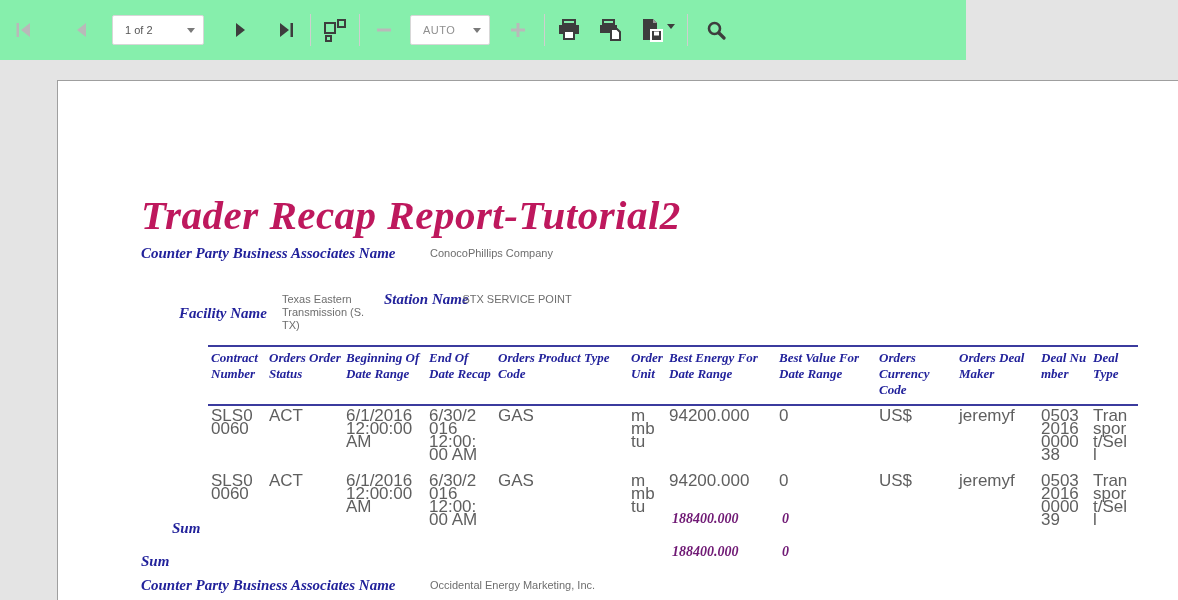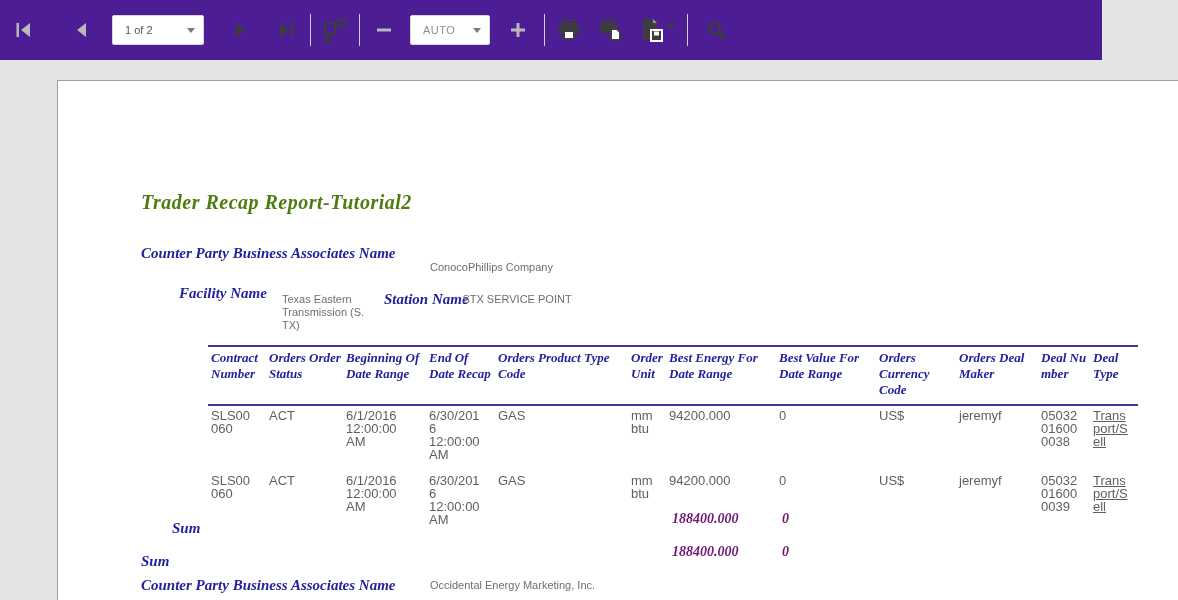--- a/index.html
+++ b/index.html
@@ -4,22 +4,22 @@
 <style>
   * { box-sizing: border-box; margin: 0; padding: 0; }
   html, body {
     width: 1178px; height: 600px; overflow: hidden;
     background: #e4e4e4;
     font-family: "Liberation Sans", sans-serif;
   }
 
   
   .toolbar {
-    position: absolute; left: 0; top: 0; width: 1102px; height: 60px;
-    background: #4c1d95;
+    position: absolute; left: 0; top: 0; width: 966px; height: 60px;
+    background: #86efac;
     display: flex; align-items: center;
     padding-left: 10px;
   }
   .tb-btn {
     width: 28px; height: 28px; display: flex; align-items: center; justify-content: center;
     background: transparent; border: none; cursor: pointer; flex: 0 0 auto;
   }
   .tb-sep { width: 1px; height: 32px; background: #cfcfcf; flex: 0 0 auto; }
   .tb-select {
     height: 30px; background: #ffffff; border: 1px solid #d7d7d7; border-radius: 2px;
@@ -42,61 +42,61 @@
   
   .doc-area { position: absolute; left: 0; top: 60px; right: 0; bottom: 0; background: #e4e4e4; }
   .page {
     position: absolute; left: 57px; top: 20px; width: 1200px; height: 640px;
     background: #ffffff; border-top: 1px solid #9f9f9f; border-left: 1px solid #9f9f9f;
   }
 
   .rpt-title {
     position: absolute; left: 83px; top: 110px;
     font-family: "Liberation Serif", serif; font-weight: bold; font-style: italic;
-    font-size: 20px; color: #4d7c0f; letter-spacing: .5px;
+    font-size: 41px; color: #be185d; letter-spacing: .5px;
   }
   .navy-label {
     font-family: "Liberation Serif", serif; font-weight: bold; font-style: italic;
     font-size: 15px; color: #22229B;
   }
   .gray-val { font-size: 11px; color: #6e6e6e; line-height: 13px; }
 
   .cp-row1 { position: absolute; left: 83px; top: 163px; }
-  .cp-row1 .gray-val { position: absolute; left: 289px; top: 17px; width: 260px; }
-
-  .fac-label { position: absolute; left: 121px; top: 204px; }
+  .cp-row1 .gray-val { position: absolute; left: 289px; top: 3px; width: 260px; }
+
+  .fac-label { position: absolute; left: 121px; top: 224px; }
   .fac-value { position: absolute; left: 224px; top: 212px; width: 95px; }
   .sta-label { position: absolute; left: 326px; top: 210px; }
   .sta-value { position: absolute; left: 404px; top: 212px; width: 110px; text-align: center; }
 
   
   table.rpt {
     position: absolute; left: 150px; top: 264px; width: 930px;
     border-collapse: collapse; table-layout: fixed;
   }
   table.rpt th {
     font-family: "Liberation Serif", serif; font-weight: bold; font-style: italic;
     font-size: 13px; line-height: 16px; color: #22229B;
     text-align: left; vertical-align: top;
     border-top: 2px solid #3B3B9E; border-bottom: 2px solid #3B3B9E;
     padding: 3px 2px 6px 3px;
   }
   table.rpt td {
-    font-size: 13px; line-height: 13px; color: #5f5f5f;
+    font-size: 17px; line-height: 13px; color: #5f5f5f;
     text-align: left; vertical-align: top;
     padding: 3px 10px 10px 3px;
     overflow-wrap: break-word;
   }
   th.c5 { padding-right: 48px; }
   th.c7 { padding-right: 28px; }
   th.c8 { padding-right: 18px; margin-top: 32px; }
   th.c10 { padding-right: 16px; }
   th.c11 { word-break: break-all; }
   td.c6, td.c11, td.c12 { word-break: break-all; }
-  td.c12 { padding-right: 14px; text-decoration: underline; }
+  td.c12 { padding-right: 14px; }
 
   .sum-row { position: absolute; height: 20px; }
   .sum-row .navy-label { position: absolute; top: 10px; }
   .sum-num {
     position: absolute; top: 1px;
     font-family: "Liberation Serif", serif; font-weight: bold; font-style: italic;
     font-size: 14px; color: #701a75;
   }
   .sum1 { left: 0; top: 429px; width: 900px; }
   .sum1 .navy-label { left: 114px; }

